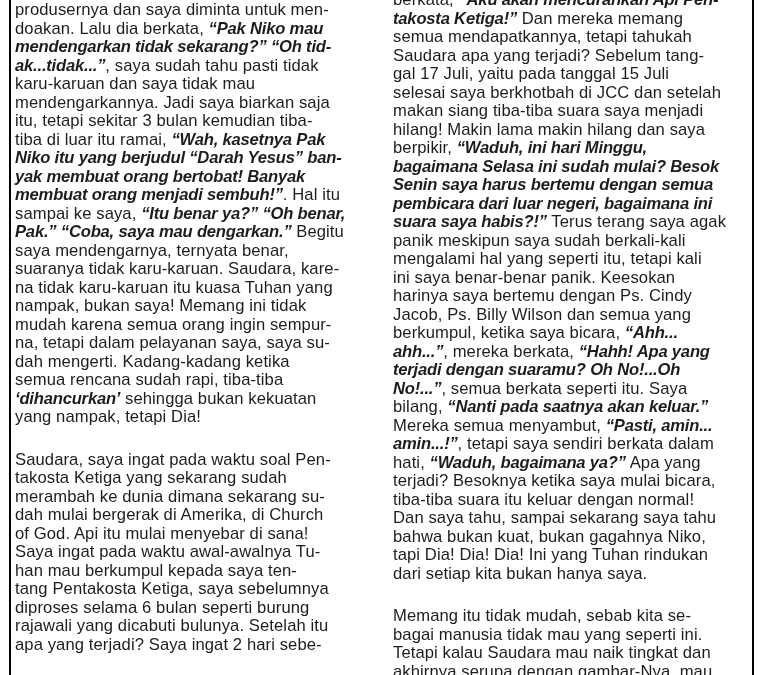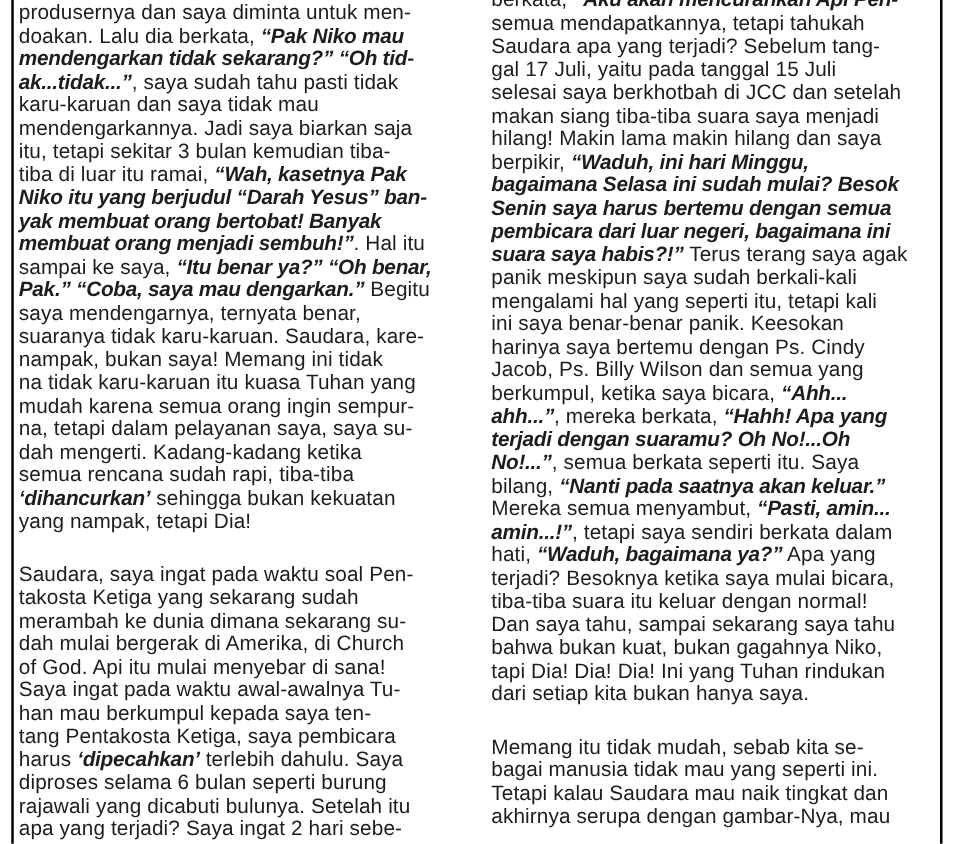--- a/index.html
+++ b/index.html
@@ -56,48 +56,48 @@
       <div class="line"><span>mendengarkannya. Jadi saya biarkan saja</span></div>
       <div class="line"><span>itu, tetapi sekitar 3 bulan kemudian tiba-</span></div>
       <div class="line"><span>tiba di luar itu ramai, </span><span class="em">“Wah, kasetnya Pak</span></div>
       <div class="line"><span class="em">Niko itu yang berjudul “Darah Yesus” ban-</span></div>
       <div class="line"><span class="em">yak membuat orang bertobat! Banyak</span></div>
       <div class="line"><span class="em">membuat orang menjadi sembuh!”</span><span>. Hal itu</span></div>
       <div class="line"><span>sampai ke saya, </span><span class="em">“Itu benar ya?” “Oh benar,</span></div>
       <div class="line"><span class="em">Pak.” “Coba, saya mau dengarkan.”</span><span> Begitu</span></div>
       <div class="line"><span>saya mendengarnya, ternyata benar,</span></div>
       <div class="line"><span>suaranya tidak karu-karuan. Saudara, kare-</span></div>
+      <div class="line"><span>na tidak karu-karuan itu kuasa Tuhan yang</span></div>
       <div class="line"><span>nampak, bukan saya! Memang ini tidak</span></div>
-      <div class="line"><span>na tidak karu-karuan itu kuasa Tuhan yang</span></div>
       <div class="line"><span>mudah karena semua orang ingin sempur-</span></div>
       <div class="line"><span>na, tetapi dalam pelayanan saya, saya su-</span></div>
       <div class="line"><span>dah mengerti. Kadang-kadang ketika</span></div>
       <div class="line"><span>semua rencana sudah rapi, tiba-tiba</span></div>
       <div class="line"><span class="em"> ‘dihancurkan’</span><span> sehingga bukan kekuatan</span></div>
       <div class="line"><span>yang nampak, tetapi Dia!</span></div>
     </div>
     <div class="para">
       <div class="line"><span>Saudara, saya ingat pada waktu soal Pen-</span></div>
       <div class="line"><span>takosta Ketiga yang sekarang sudah</span></div>
       <div class="line"><span>merambah ke dunia dimana sekarang su-</span></div>
       <div class="line"><span>dah mulai bergerak di Amerika, di Church</span></div>
       <div class="line"><span>of God. Api itu mulai menyebar di sana!</span></div>
       <div class="line"><span>Saya ingat pada waktu awal-awalnya Tu-</span></div>
       <div class="line"><span>han mau berkumpul kepada saya ten-</span></div>
-      <div class="line"><span>tang Pentakosta Ketiga, saya pembicara</span></div>
-      <div class="line"><span>harus </span><span class="em">‘dipecahkan’</span><span> terlebih dahulu. Saya</span></div>
+      <div class="line"><span>tang Pentakosta Ketiga, saya sebelumnya</span></div>
       <div class="line"><span>diproses selama 6 bulan seperti burung</span></div>
       <div class="line"><span>rajawali yang dicabuti bulunya. Setelah itu</span></div>
       <div class="line"><span>apa yang terjadi? Saya ingat 2 hari sebe-</span></div>
     </div>
   </div>
 
 <div class="column" id="col-right">
     <div class="para">
       <div class="line"><span>berkata, </span><span class="em">“Aku akan mencurahkan Api Pen-</span></div>
+      <div class="line"><span class="em">takosta Ketiga!”</span><span> Dan mereka memang</span></div>
       <div class="line"><span>semua mendapatkannya, tetapi tahukah</span></div>
       <div class="line"><span>Saudara apa yang terjadi? Sebelum tang-</span></div>
       <div class="line"><span>gal 17 Juli, yaitu pada tanggal 15 Juli</span></div>
       <div class="line"><span>selesai saya berkhotbah di JCC dan setelah</span></div>
       <div class="line"><span>makan siang tiba-tiba suara saya menjadi</span></div>
       <div class="line"><span>hilang! Makin lama makin hilang dan saya</span></div>
       <div class="line"><span>berpikir, </span><span class="em">“Waduh, ini hari Minggu,</span></div>
       <div class="line"><span class="em">bagaimana Selasa ini sudah mulai? Besok</span></div>
       <div class="line"><span class="em">Senin saya harus bertemu dengan semua</span></div>
       <div class="line"><span class="em">pembicara dari luar negeri, bagaimana ini</span></div>

